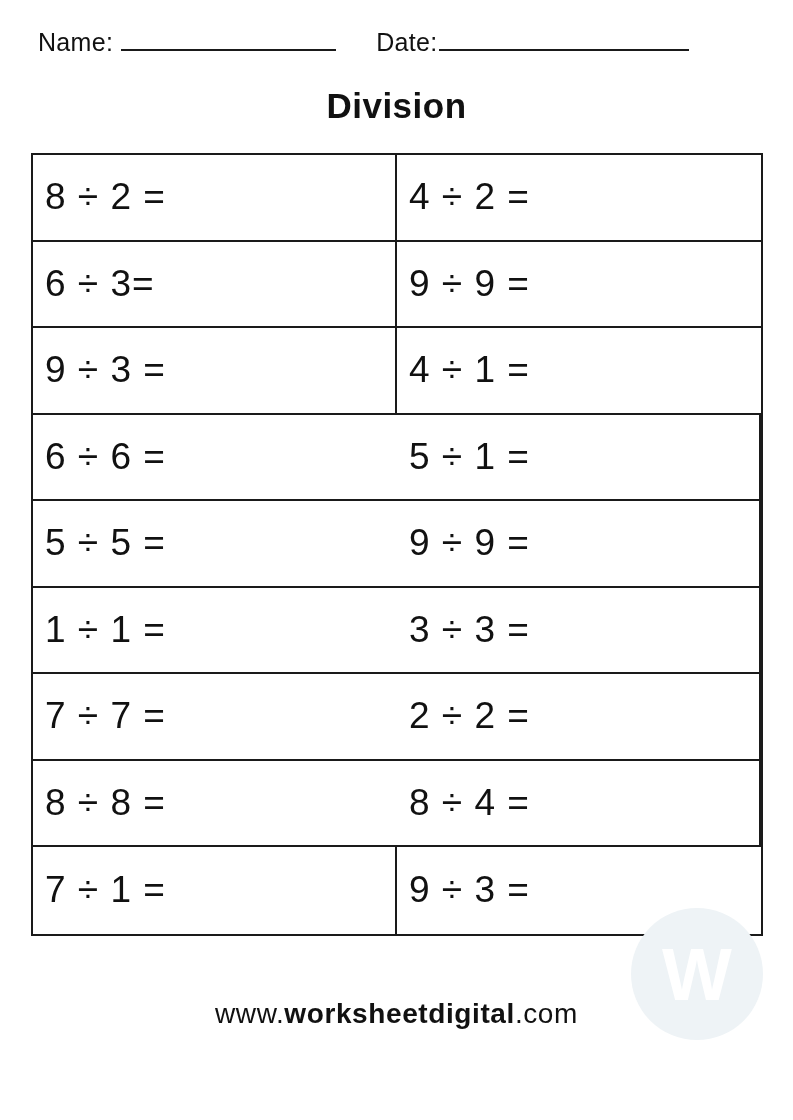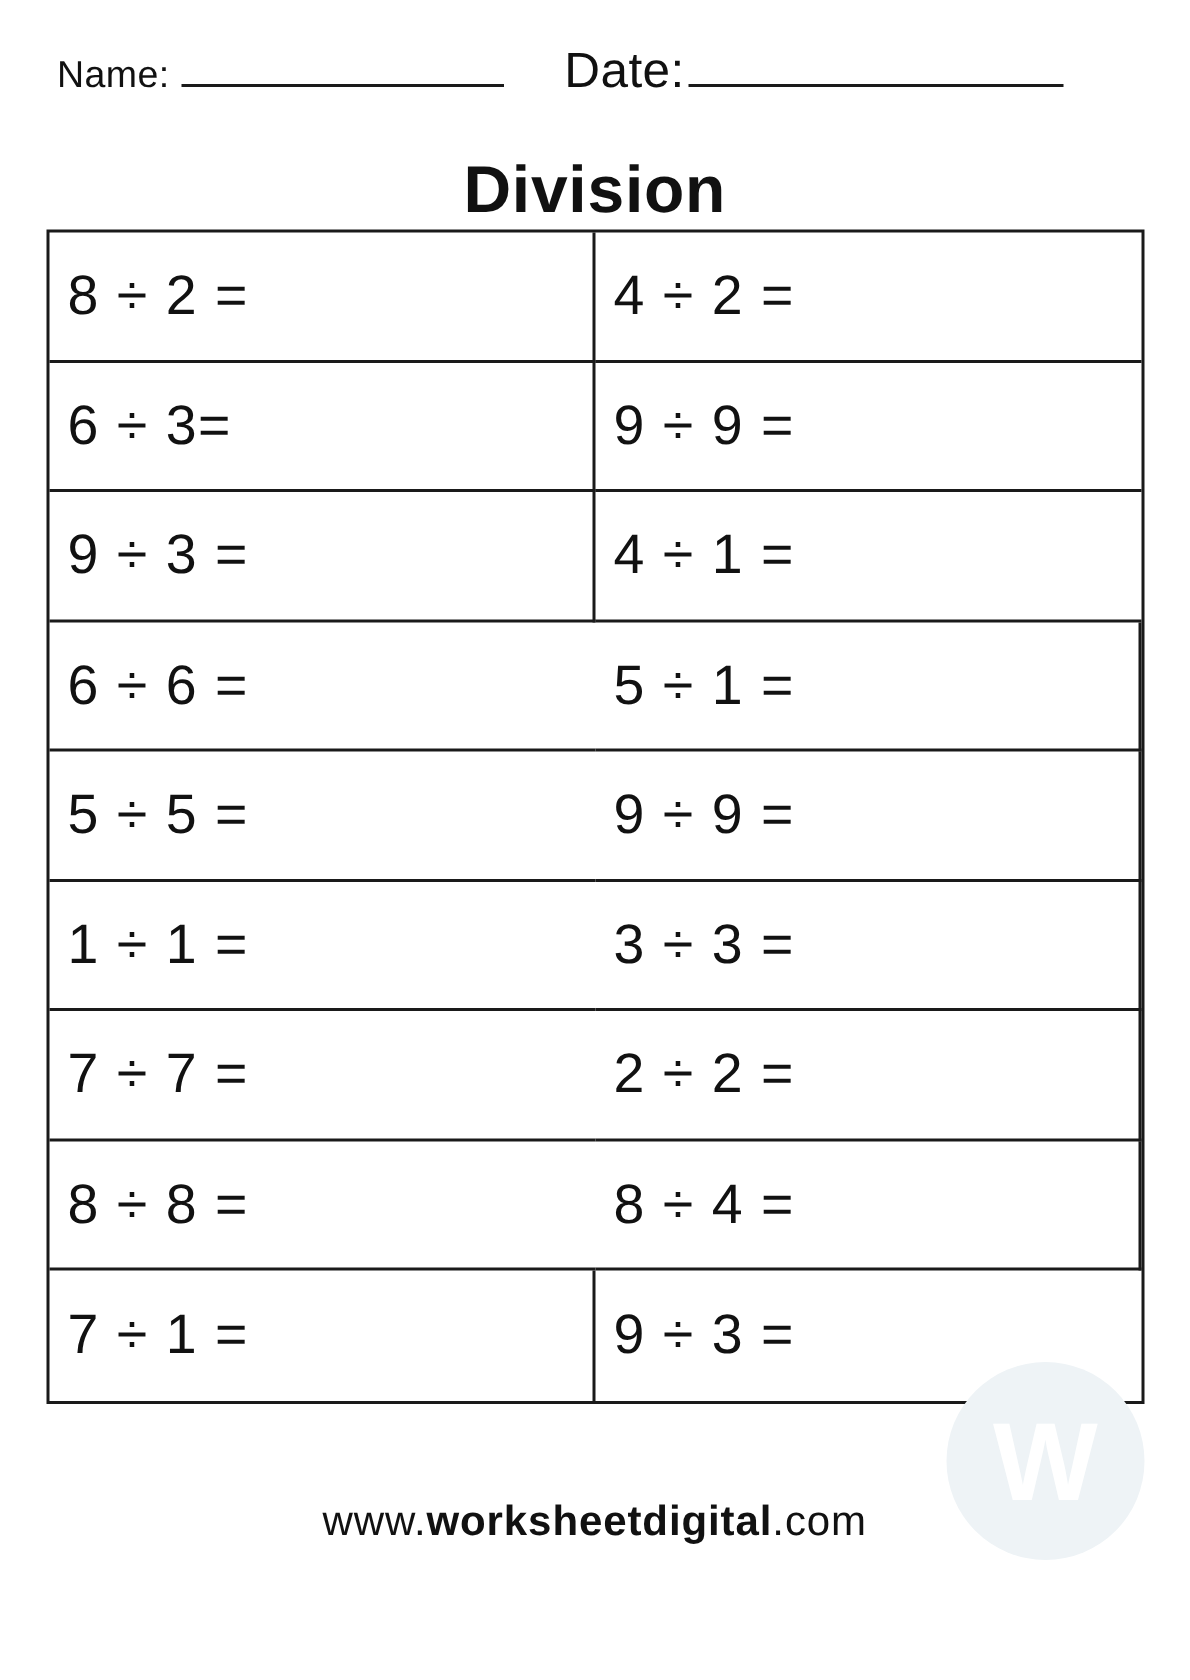--- a/index.html
+++ b/index.html
@@ -37,38 +37,38 @@
     font-size: 25px;
   }
   .name-blank {
     display: inline-block;
     width: 215px;
     border-bottom: 2px solid #1a1a1a;
     margin: 0 0 0 8px;
     height: 20px;
   }
   .date-label {
-    font-size: 33px;
+    font-size: 25px;
     margin-left: 40px;
   }
   .date-blank {
     display: inline-block;
     width: 250px;
     border-bottom: 2px solid #1a1a1a;
     margin-left: 2px;
     height: 20px;
   }
   
   .title {
     position: absolute;
-    top: 102px;
+    top: 86px;
     left: 0;
     width: 100%;
     text-align: center;
-    font-size: 44px;
+    font-size: 35px;
     font-weight: bold;
     letter-spacing: 0.5px;
   }
   
   .grid {
     position: absolute;
     top: 153px;
     left: 31px;
     width: 732px;
     border: 2px solid #1a1a1a;

